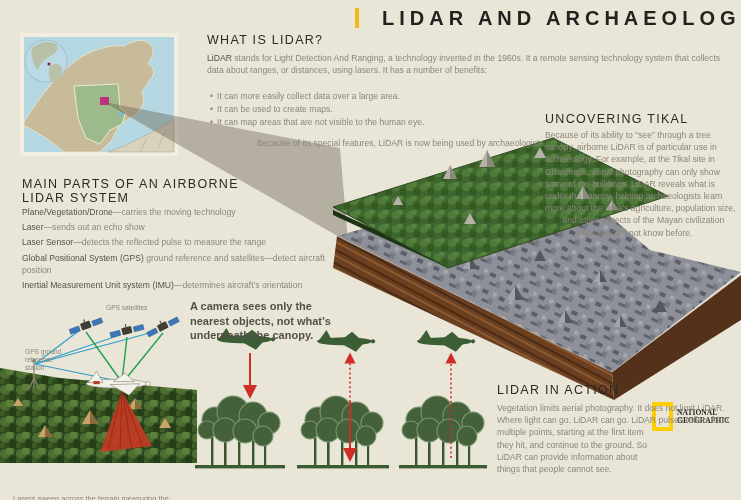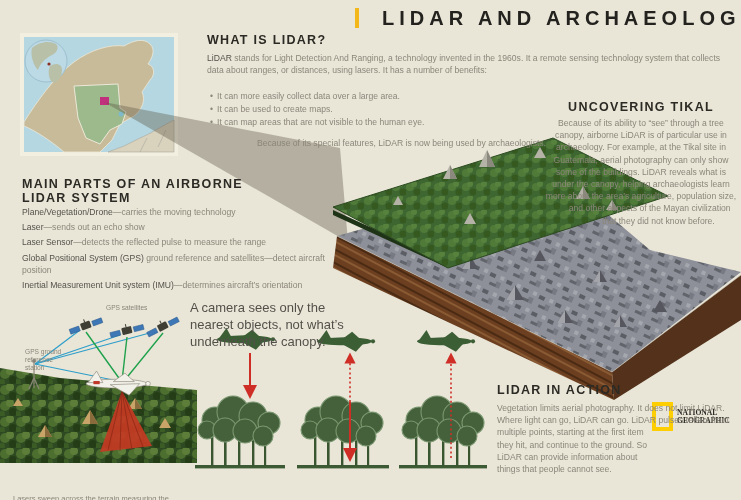--- a/index.html
+++ b/index.html
@@ -4,32 +4,32 @@
 <style>
   html,body{margin:0;padding:0;background:#c7c4b6;}
   #stage{
     position:relative;width:741px;height:500px;overflow:hidden;
     background:#e9e6d8;
     font-family:"Liberation Sans", sans-serif;
     -webkit-font-smoothing:antialiased;
   }
   #scene{position:absolute;left:0;top:0;z-index:1;}
   .txt{position:absolute;z-index:2;}
-  .h{font-weight:bold;font-size:12.5px;letter-spacing:1.3px;color:#2c2a24;}
+  .h{font-weight:normal;font-size:12.5px;letter-spacing:1.3px;color:#2c2a24;}
   .title{font-size:20px;letter-spacing:5px;color:#23221e;font-weight:600;white-space:nowrap;}
   .accentbar{position:absolute;z-index:2;width:4px;height:20px;background:#f3b719;}
   .body{font-size:8.6px;line-height:1.42;color:#8b8679;}
   .body b,.lead{color:#54514a;font-weight:normal;}
   .bullets .row{margin-bottom:1px;}
   .dot{margin-right:4px;}
-  .rightcol{text-align:center;}
+  .rightcol{text-align:left;margin-top:12px;}
   .cutin{float:left;width:132px;height:178px;shape-outside:polygon(0 48%,100% 100%,0 100%);}
   .parts .row{margin-bottom:3px;}
   .small{font-size:6.6px;line-height:1.25;color:#8a8578;}
-  .note{font-size:13px;line-height:1.32;color:#53504a;}
+  .note{font-size:11px;line-height:1.32;color:#53504a;font-weight:bold;}
   .caption{font-size:7.5px;line-height:1.32;color:#8a8578;margin-top:28px;}
   .ng-wrap{float:right;width:86px;height:74px;shape-outside:inset(30px 0 0 0);}
   .ng{display:flex;align-items:center;gap:4px;font-family:Liberation Serif, serif;}
   .ng-frame{width:13px;height:21px;border:4px solid #ffce00;}
   .ng-name{font-size:7.6px;font-weight:bold;line-height:1.02;color:#2b2a26;letter-spacing:0;}
 </style>
 </head>
 <body>
 
 <div id="stage">

